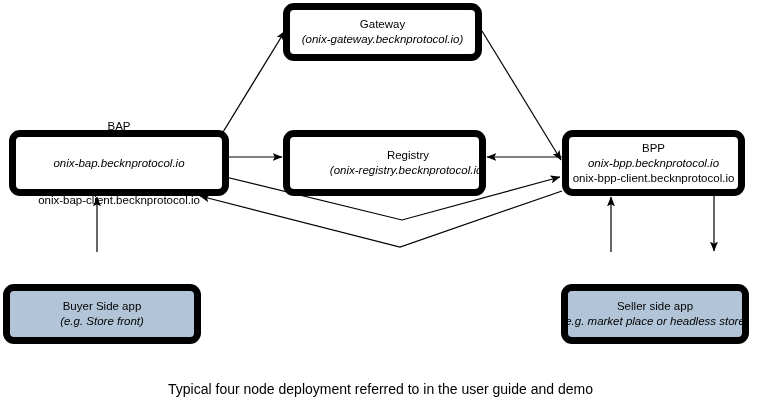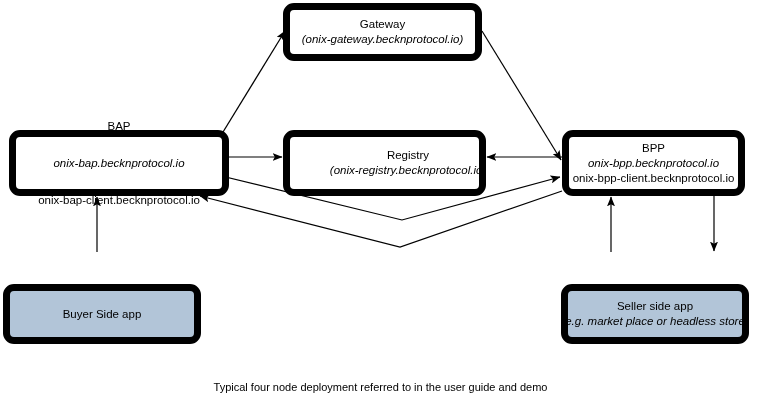--- a/index.html
+++ b/index.html
@@ -54,21 +54,21 @@
     width: 761px;
     height: 411px;
     z-index: 1;
   }
   #caption {
     position: absolute;
     left: 0;
     top: 381px;
     width: 761px;
     text-align: center;
-    font-size: 11px;
+    font-size: 14px;
     color: #000000;
   }
 </style>
 </head>
 <body>
 
 <div id="canvas">
 
   <svg id="edges" viewBox="0 0 761 411" width="761" height="411" xmlns="http://www.w3.org/2000/svg">
     <defs>
@@ -113,20 +113,21 @@
   </div>
 
   <div class="node" id="bpp">
     <span class="line1">BPP</span>
     <span class="line2">onix-bpp.becknprotocol.io</span>
     <span class="line3">onix-bpp-client.becknprotocol.io</span>
   </div>
 
   <div class="node filled" id="buyer">
     <span class="line1">Buyer Side app</span>
+    <span class="line2">(e.g. Store front)</span>
   </div>
 
   <div class="node filled" id="seller">
     <span class="line1">Seller side app</span>
     <span class="line2">(e.g. market place or headless store)</span>
   </div>
 
   <div id="caption">Typical four node deployment referred to in the user guide and demo</div>
 
 </div>

